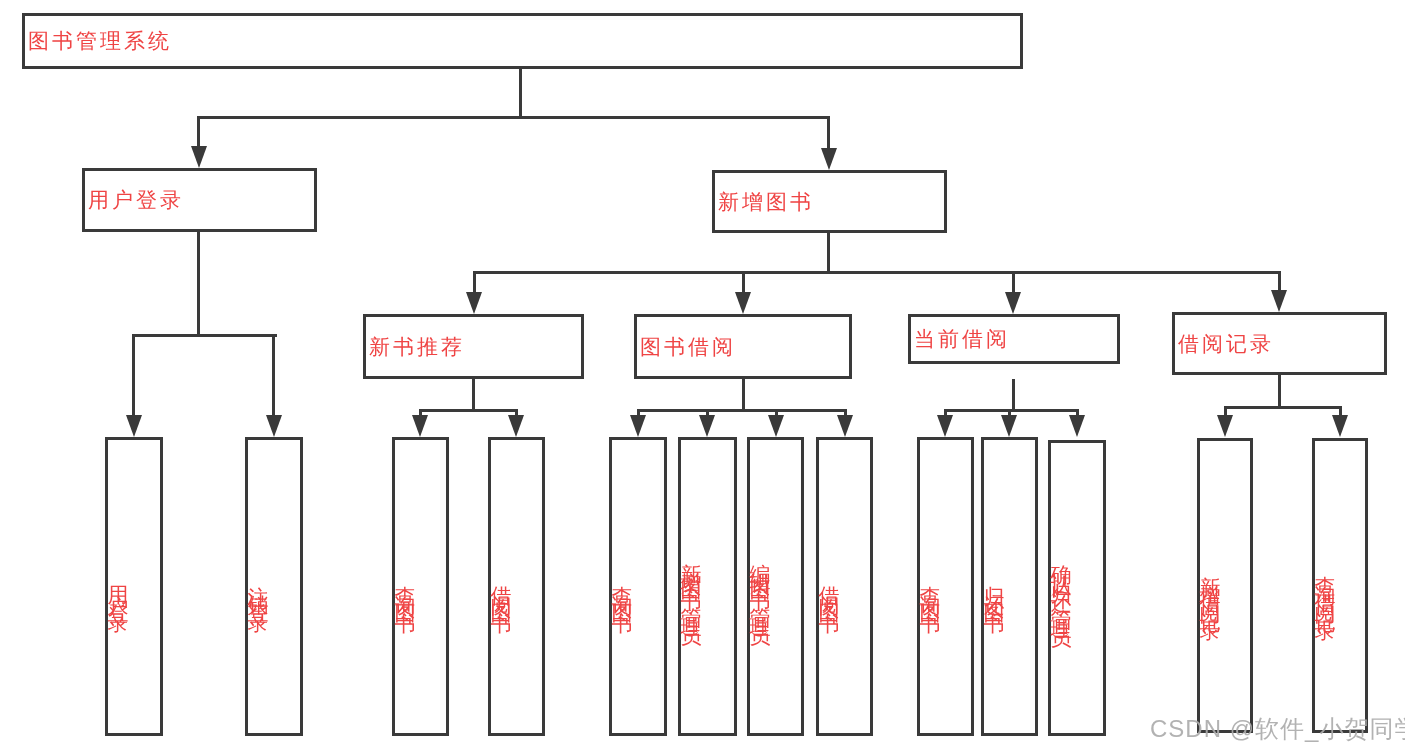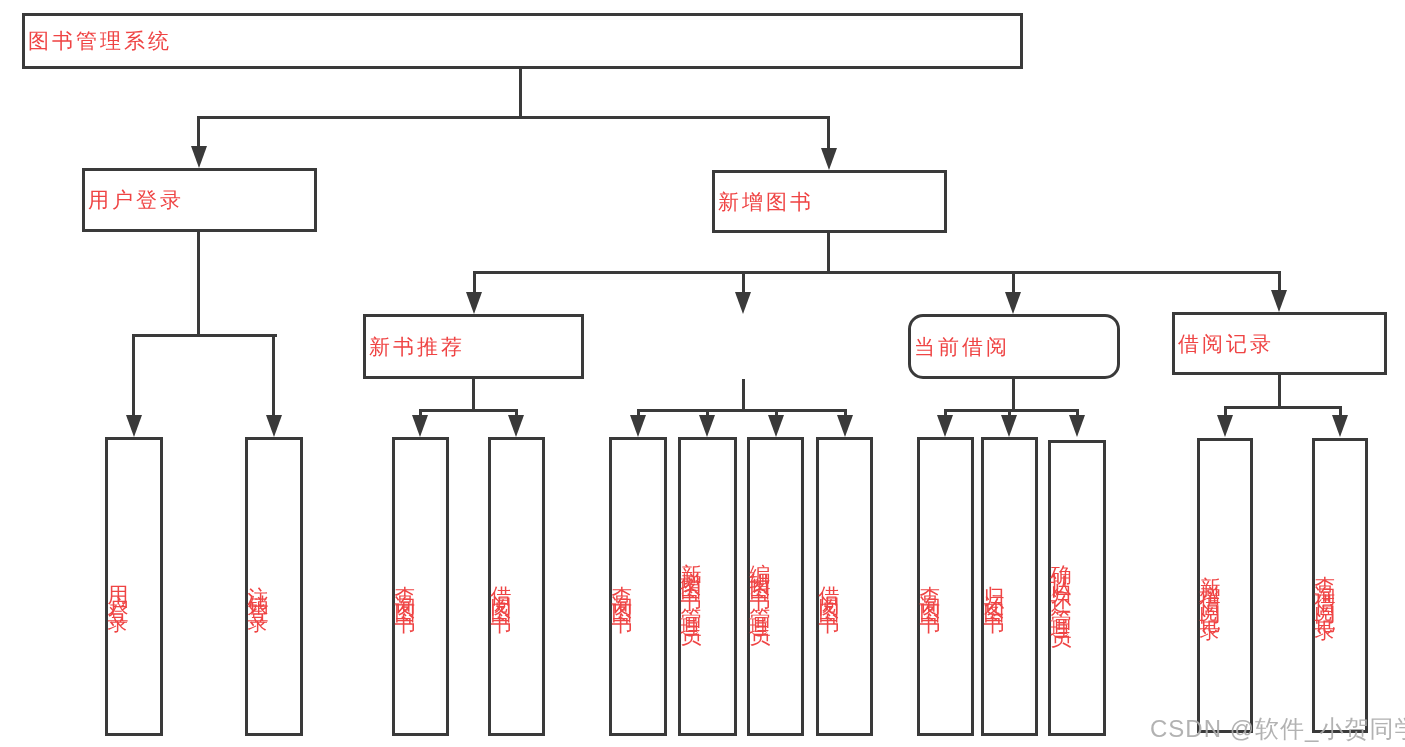--- a/index.html
+++ b/index.html
@@ -86,21 +86,24 @@
   <div class="vl" style="left:742px; top:271px; height:25px;"></div>
   <div class="arr" style="left:735px; top:292px;"></div>
   <div class="vl" style="left:1012px; top:271px; height:25px;"></div>
   <div class="arr" style="left:1005px; top:292px;"></div>
   <div class="vl" style="left:1278px; top:271px; height:25px;"></div>
   <div class="arr" style="left:1271px; top:290px;"></div>
 
   <div class="node h-node" style="left:363px; top:314px; width:221px; height:65px;">
     <span>新书推荐</span>
   </div>
-  <div class="node h-node" style="left:908px; top:314px; width:212px; height:65px;border-radius:15px;">
+  <div class="node h-node" style="left:634px; top:314px; width:218px; height:65px;">
+    <span>图书借阅</span>
+  </div>
+  <div class="node h-node" style="left:908px; top:314px; width:212px; height:50px;">
     <span>当前借阅</span>
   </div>
   <div class="node h-node" style="left:1172px; top:312px; width:215px; height:63px;">
     <span>借阅记录</span>
   </div>
 
   <div class="vl" style="left:472px; top:379px; height:33px;"></div>
   <div class="hl" style="left:419px; top:409px; width:99px;"></div>
   <div class="vl" style="left:419px; top:409px; height:9px;"></div>
   <div class="arr" style="left:412px; top:415px;"></div>

